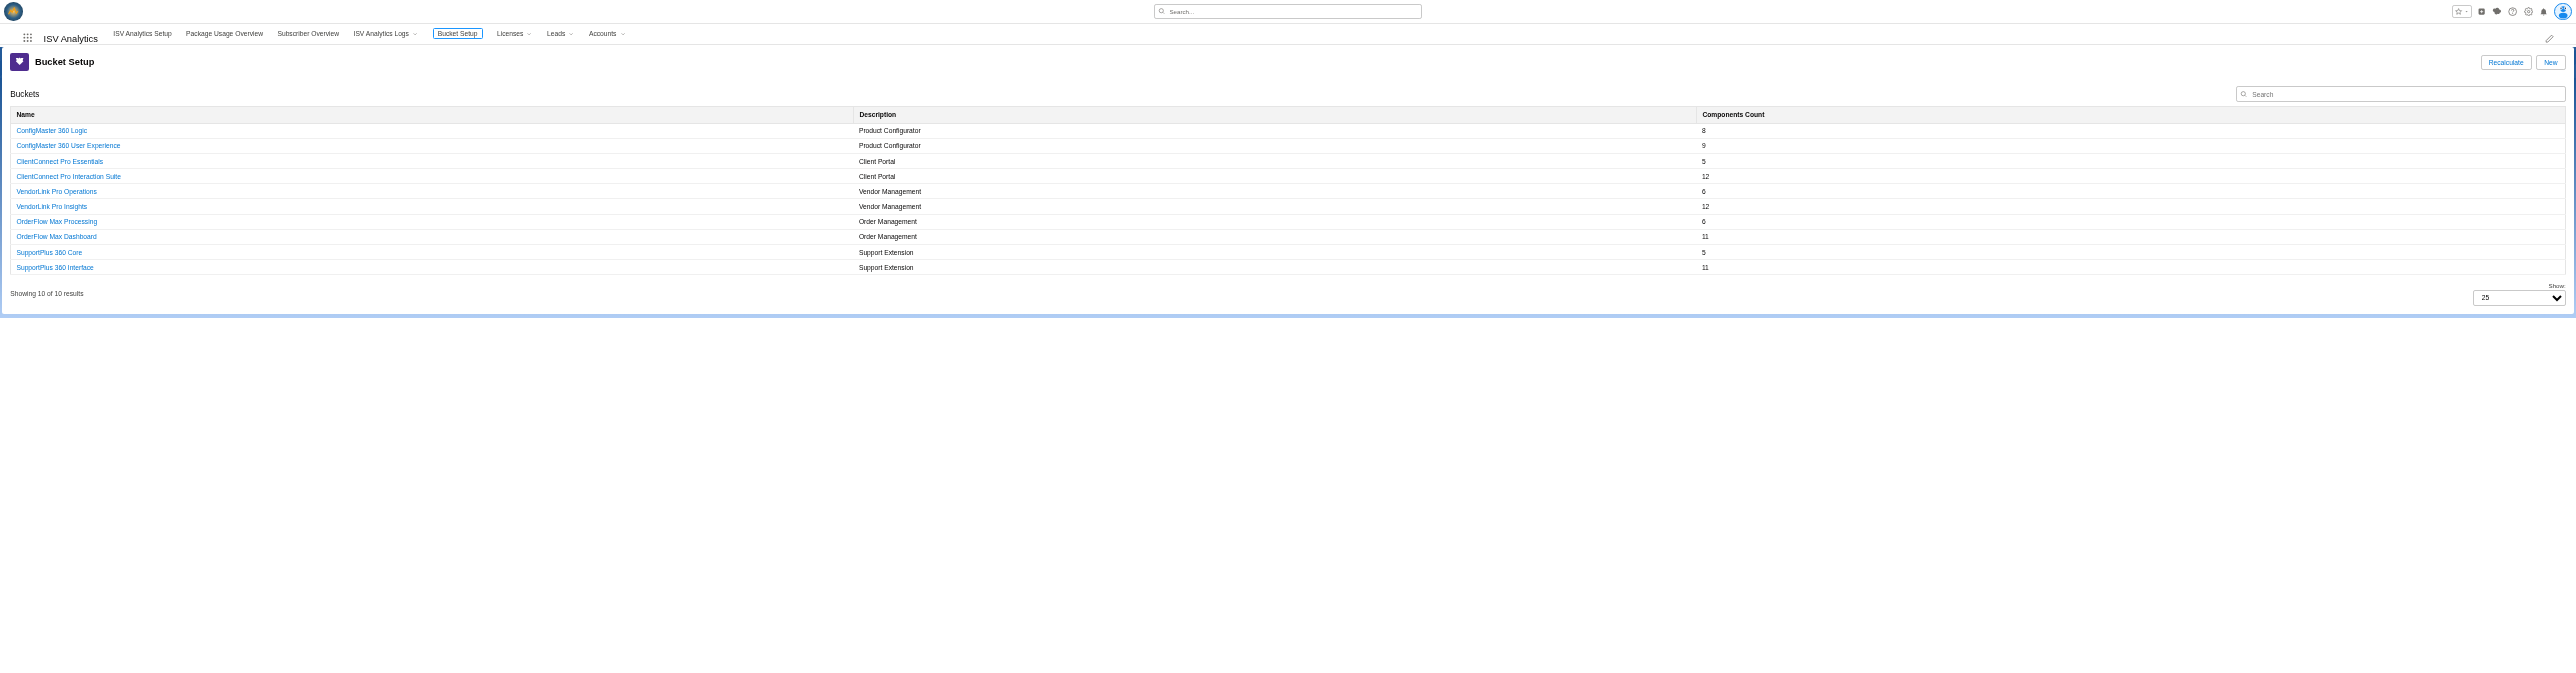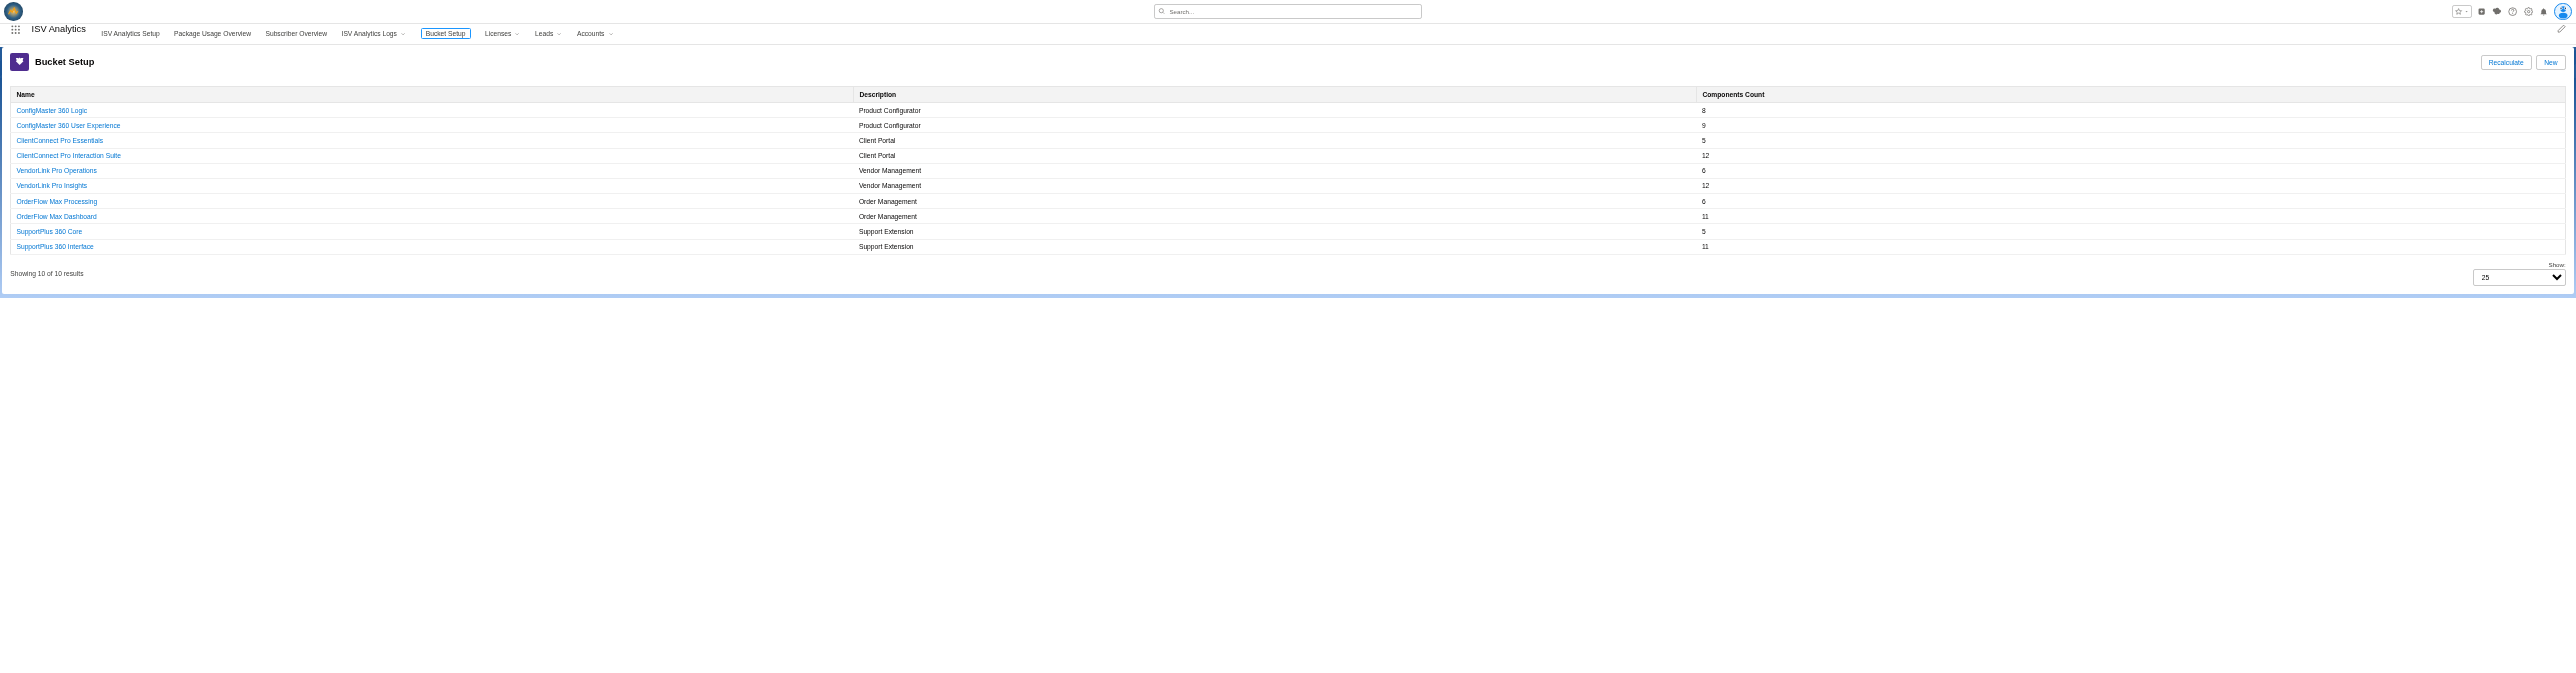--- a/index.html
+++ b/index.html
@@ -13,21 +13,21 @@
     .search-wrapper { position:relative; width: 268px;}
     .search-input { width:100%; height:14.4px; border:0.5px solid #c9c9c9; border-radius:2.1px; padding: 0 4.1px 0 14.4px; font-size:6.2px; color:#706e6b;}
     .search-input::placeholder { color:#706e6b;}
     .search-ico { position:absolute; left:4.1px; top:50%; transform:translateY(-50%); color:#706e6b; display:flex;}
     .gh-right { display:flex; align-items:center; gap:5.2px; width:144px; justify-content:flex-end;}
     .gh-icon-btn { width:10.3px; height:10.3px; color:#706e6b; display:flex; align-items:center; justify-content:center; cursor:pointer;}
     .star-fav { display:flex; align-items:center; height:12.4px; border:0.5px solid #c9c9c9; border-radius:2.1px; padding:0 2.1px; gap:1px; color:#706e6b;}
     .avatar { width:17.5px; height:17.5px; border-radius:50%; background:#e5f3ff; border:1px solid #1589ee; display:flex; align-items:center; justify-content:center; overflow:hidden;}
     
     
-    .nav-bar { display:flex; align-items:flex-start; height:20.6px; border-bottom:0.5px solid #e5e5e5; padding: 0 10px; gap:10.3px;}
+    .nav-bar { display:flex; align-items:flex-end; height:20.6px; border-bottom:0.5px solid #e5e5e5; padding: 0 22px; gap:10.3px;}
     .app-launcher { width:11.3px; height:11.3px; color:#706e6b; cursor:pointer; display:flex;}
     .app-name { font-size:9.3px; font-weight:500; margin-right:5.2px;}
     .nav-tabs { display:flex; align-items:center; gap:14.4px; height:100%; flex:1;}
     .nav-tab { font-size:6.7px; color:#3e3e3c; cursor:pointer; display:flex; align-items:center; gap:3.1px; height:100%;}
     .nav-tab.active { border:0.5px solid #1b96ff; border-radius:1.5px; padding:1px 4.1px; height:auto;}
     .nav-tab .chev { color:#706e6b;}
     .nav-right { margin-left:auto; color:#706e6b; cursor:pointer;}
     
     
     .page-banner { background: linear-gradient(135deg, #1b5495 0%, #1b5495 30%, #2b6cb0 100%); background: #1b5495; position:relative; padding-bottom:0;}
@@ -216,20 +216,32 @@
     <div class="page-title">Bucket Setup</div>
     <div class="header-actions">
       <button class="btn">Recalculate</button>
       <button class="btn">New</button>
     </div>
   </div>
 </div>
 
 <div class="content-wrap">
   <div class="content-card">
+    <div class="section-header">
+      <div class="section-title">Buckets</div>
+      <div class="table-search">
+        <span class="ico">
+          <svg width="7.2" height="7.2" viewBox="0 0 24 24" fill="none" stroke="currentColor" stroke-width="2">
+              <circle cx="11" cy="11" r="7"></circle>
+              <line x1="21" y1="21" x2="16.65" y2="16.65"></line>
+            </svg>
+        </span>
+        <input type="text" placeholder="Search" style="">
+      </div>
+    </div>
 
     <table class="data-table">
       <thead>
         <tr>
           <th class="col-name">Name</th>
           <th class="col-desc">Description</th>
           <th class="col-count">Components Count</th>
         </tr>
       </thead>
       <tbody id="table-body">

